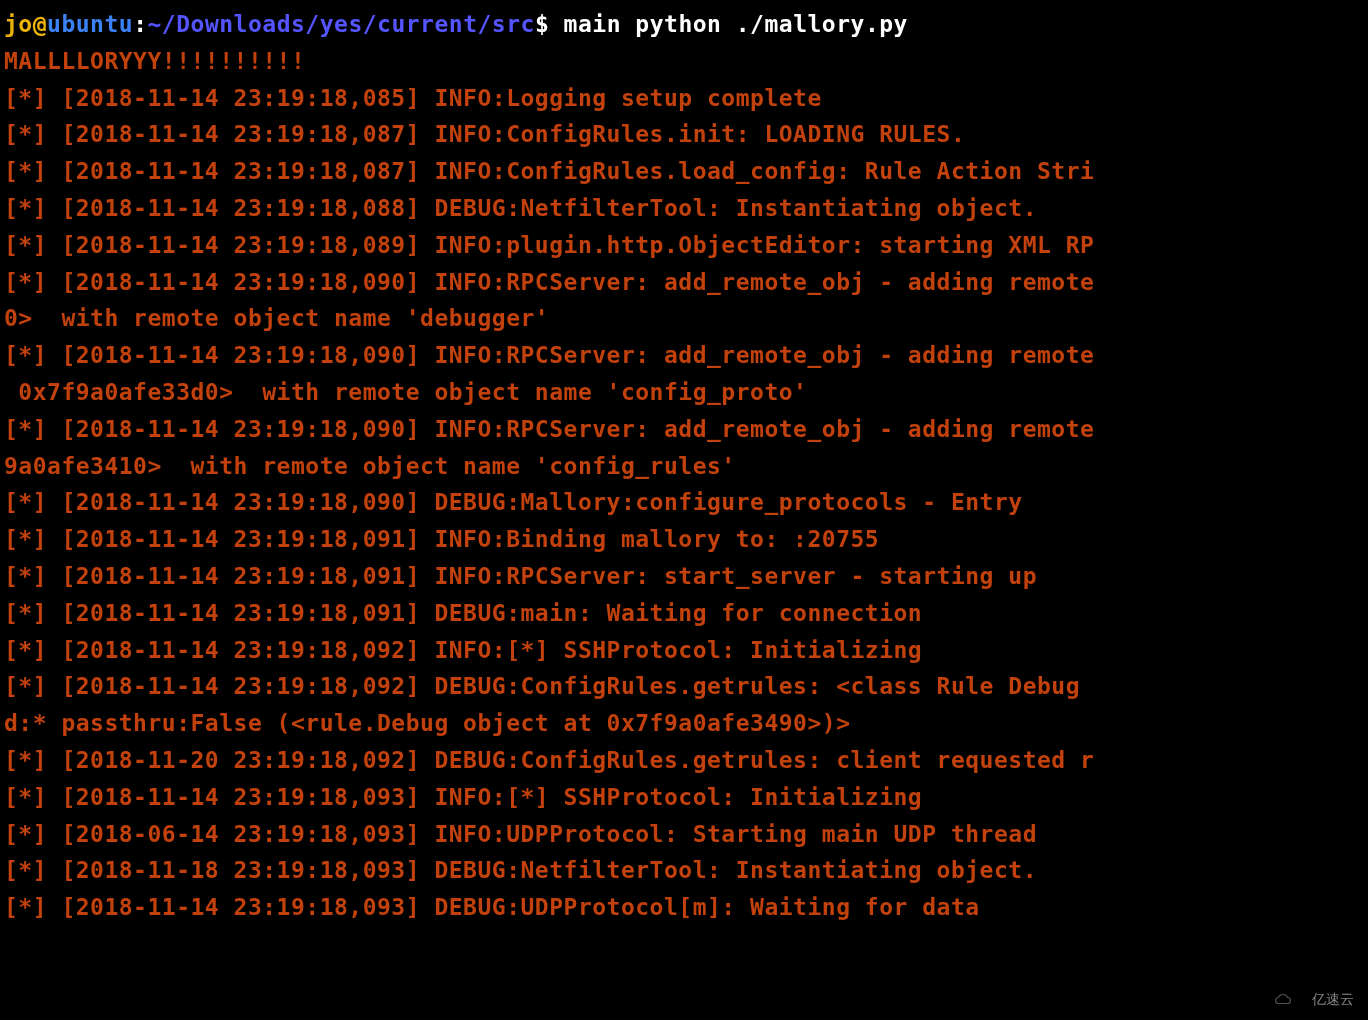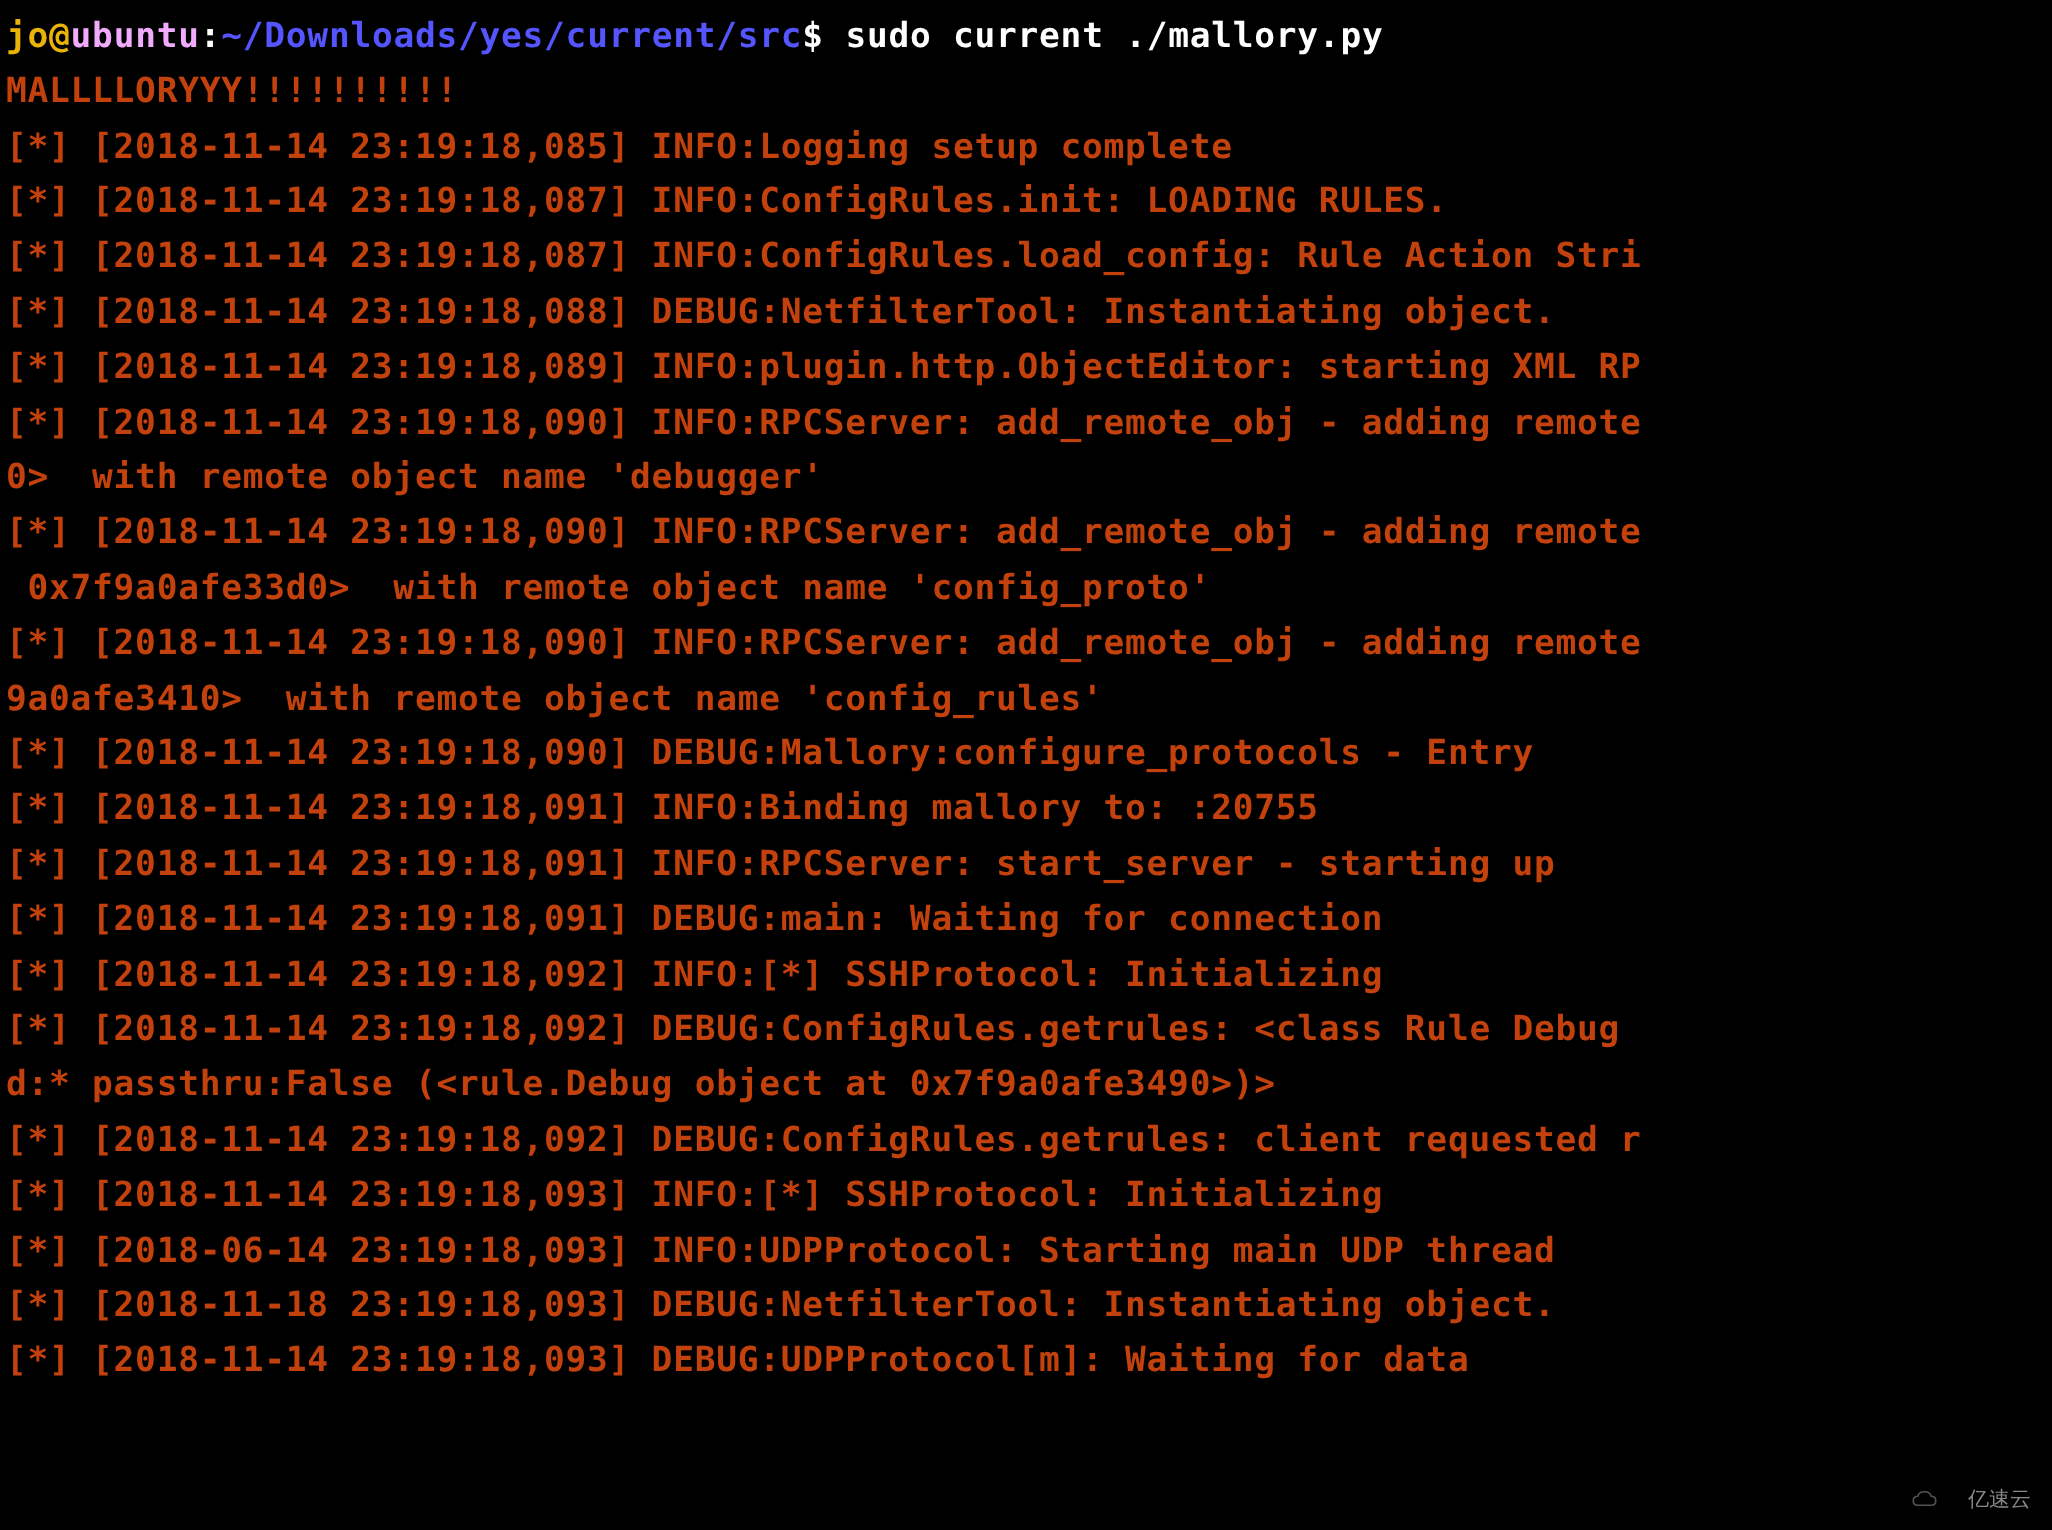--- a/index.html
+++ b/index.html
@@ -14,21 +14,21 @@
     height: 1020px;
     overflow: hidden;
   }
   .terminal {
     padding: 6px 4px;
     white-space: pre;
     letter-spacing: 0.5px;
     font-weight: bold;
   }
   .prompt-user { color: #eab308; }
-  .prompt-host { color: #f0abfc; }
+  .prompt-host { color: #3b82f6; }
   .prompt-sep  { color: #ffffff; }
   .prompt-path { color: #5555ff; }
   .prompt-end  { color: #ffffff; }
   .cmd         { color: #ffffff; }
   .log-line    { color: #c2410c; }
   .watermark {
     position: absolute;
     right: 14px;
     bottom: 10px;
     font-size: 14px;
@@ -38,41 +38,41 @@
     align-items: center;
     gap: 20px;
     letter-spacing: 0;
     font-weight: normal;
   }
   .watermark svg { opacity: 0.6; }
 </style>
 </head>
 <body>
 
-<div class="terminal"><span><span class="prompt-user">jo</span><span class="prompt-user">@</span><span class="prompt-host">ubuntu</span><span class="prompt-sep">:</span><span class="prompt-path">~/Downloads/yes/current/src</span><span class="prompt-end">$</span> <span class="cmd">sudo current ./mallory.py</span></span>
+<div class="terminal"><span><span class="prompt-user">jo</span><span class="prompt-user">@</span><span class="prompt-host">ubuntu</span><span class="prompt-sep">:</span><span class="prompt-path">~/Downloads/yes/current/src</span><span class="prompt-end">$</span> <span class="cmd">main python ./mallory.py</span></span>
 <span class="log-line">MALLLLORYYY!!!!!!!!!!</span>
 <div id="log-container"><span class="log-line">[*] [2018-11-14 23:19:18,085] INFO:Logging setup complete</span>
 <span class="log-line">[*] [2018-11-14 23:19:18,087] INFO:ConfigRules.init: LOADING RULES.</span>
 <span class="log-line">[*] [2018-11-14 23:19:18,087] INFO:ConfigRules.load_config: Rule Action Stri</span>
 <span class="log-line">[*] [2018-11-14 23:19:18,088] DEBUG:NetfilterTool: Instantiating object.</span>
 <span class="log-line">[*] [2018-11-14 23:19:18,089] INFO:plugin.http.ObjectEditor: starting XML RP</span>
 <span class="log-line">[*] [2018-11-14 23:19:18,090] INFO:RPCServer: add_remote_obj - adding remote</span>
 <span class="log-line">0&gt;  with remote object name 'debugger'</span>
 <span class="log-line">[*] [2018-11-14 23:19:18,090] INFO:RPCServer: add_remote_obj - adding remote</span>
 <span class="log-line"> 0x7f9a0afe33d0&gt;  with remote object name 'config_proto'</span>
 <span class="log-line">[*] [2018-11-14 23:19:18,090] INFO:RPCServer: add_remote_obj - adding remote</span>
 <span class="log-line">9a0afe3410&gt;  with remote object name 'config_rules'</span>
 <span class="log-line">[*] [2018-11-14 23:19:18,090] DEBUG:Mallory:configure_protocols - Entry</span>
 <span class="log-line">[*] [2018-11-14 23:19:18,091] INFO:Binding mallory to: :20755</span>
 <span class="log-line">[*] [2018-11-14 23:19:18,091] INFO:RPCServer: start_server - starting up</span>
 <span class="log-line">[*] [2018-11-14 23:19:18,091] DEBUG:main: Waiting for connection</span>
 <span class="log-line">[*] [2018-11-14 23:19:18,092] INFO:[*] SSHProtocol: Initializing</span>
 <span class="log-line">[*] [2018-11-14 23:19:18,092] DEBUG:ConfigRules.getrules: &lt;class Rule Debug </span>
 <span class="log-line">d:* passthru:False (&lt;rule.Debug object at 0x7f9a0afe3490&gt;)&gt;</span>
-<span class="log-line">[*] [2018-11-14 23:19:18,092] DEBUG:ConfigRules.getrules: client requested r</span>
+<span class="log-line">[*] [2018-11-20 23:19:18,092] DEBUG:ConfigRules.getrules: client requested r</span>
 <span class="log-line">[*] [2018-11-14 23:19:18,093] INFO:[*] SSHProtocol: Initializing</span>
 <span class="log-line">[*] [2018-06-14 23:19:18,093] INFO:UDPProtocol: Starting main UDP thread</span>
 <span class="log-line">[*] [2018-11-18 23:19:18,093] DEBUG:NetfilterTool: Instantiating object.</span>
 <span class="log-line">[*] [2018-11-14 23:19:18,093] DEBUG:UDPProtocol[m]: Waiting for data</span></div></div>
 
 <div class="watermark">
   <svg width="18" height="12" viewBox="0 0 24 16">
     <path d="M6 14 Q2 14 2 10 Q2 6 6 6 Q7 2 12 2 Q17 2 18 6 Q22 6 22 10 Q22 14 18 14 Z" fill="none" stroke="#888" stroke-width="1.5"></path>
   </svg>
   <span>亿速云</span>

